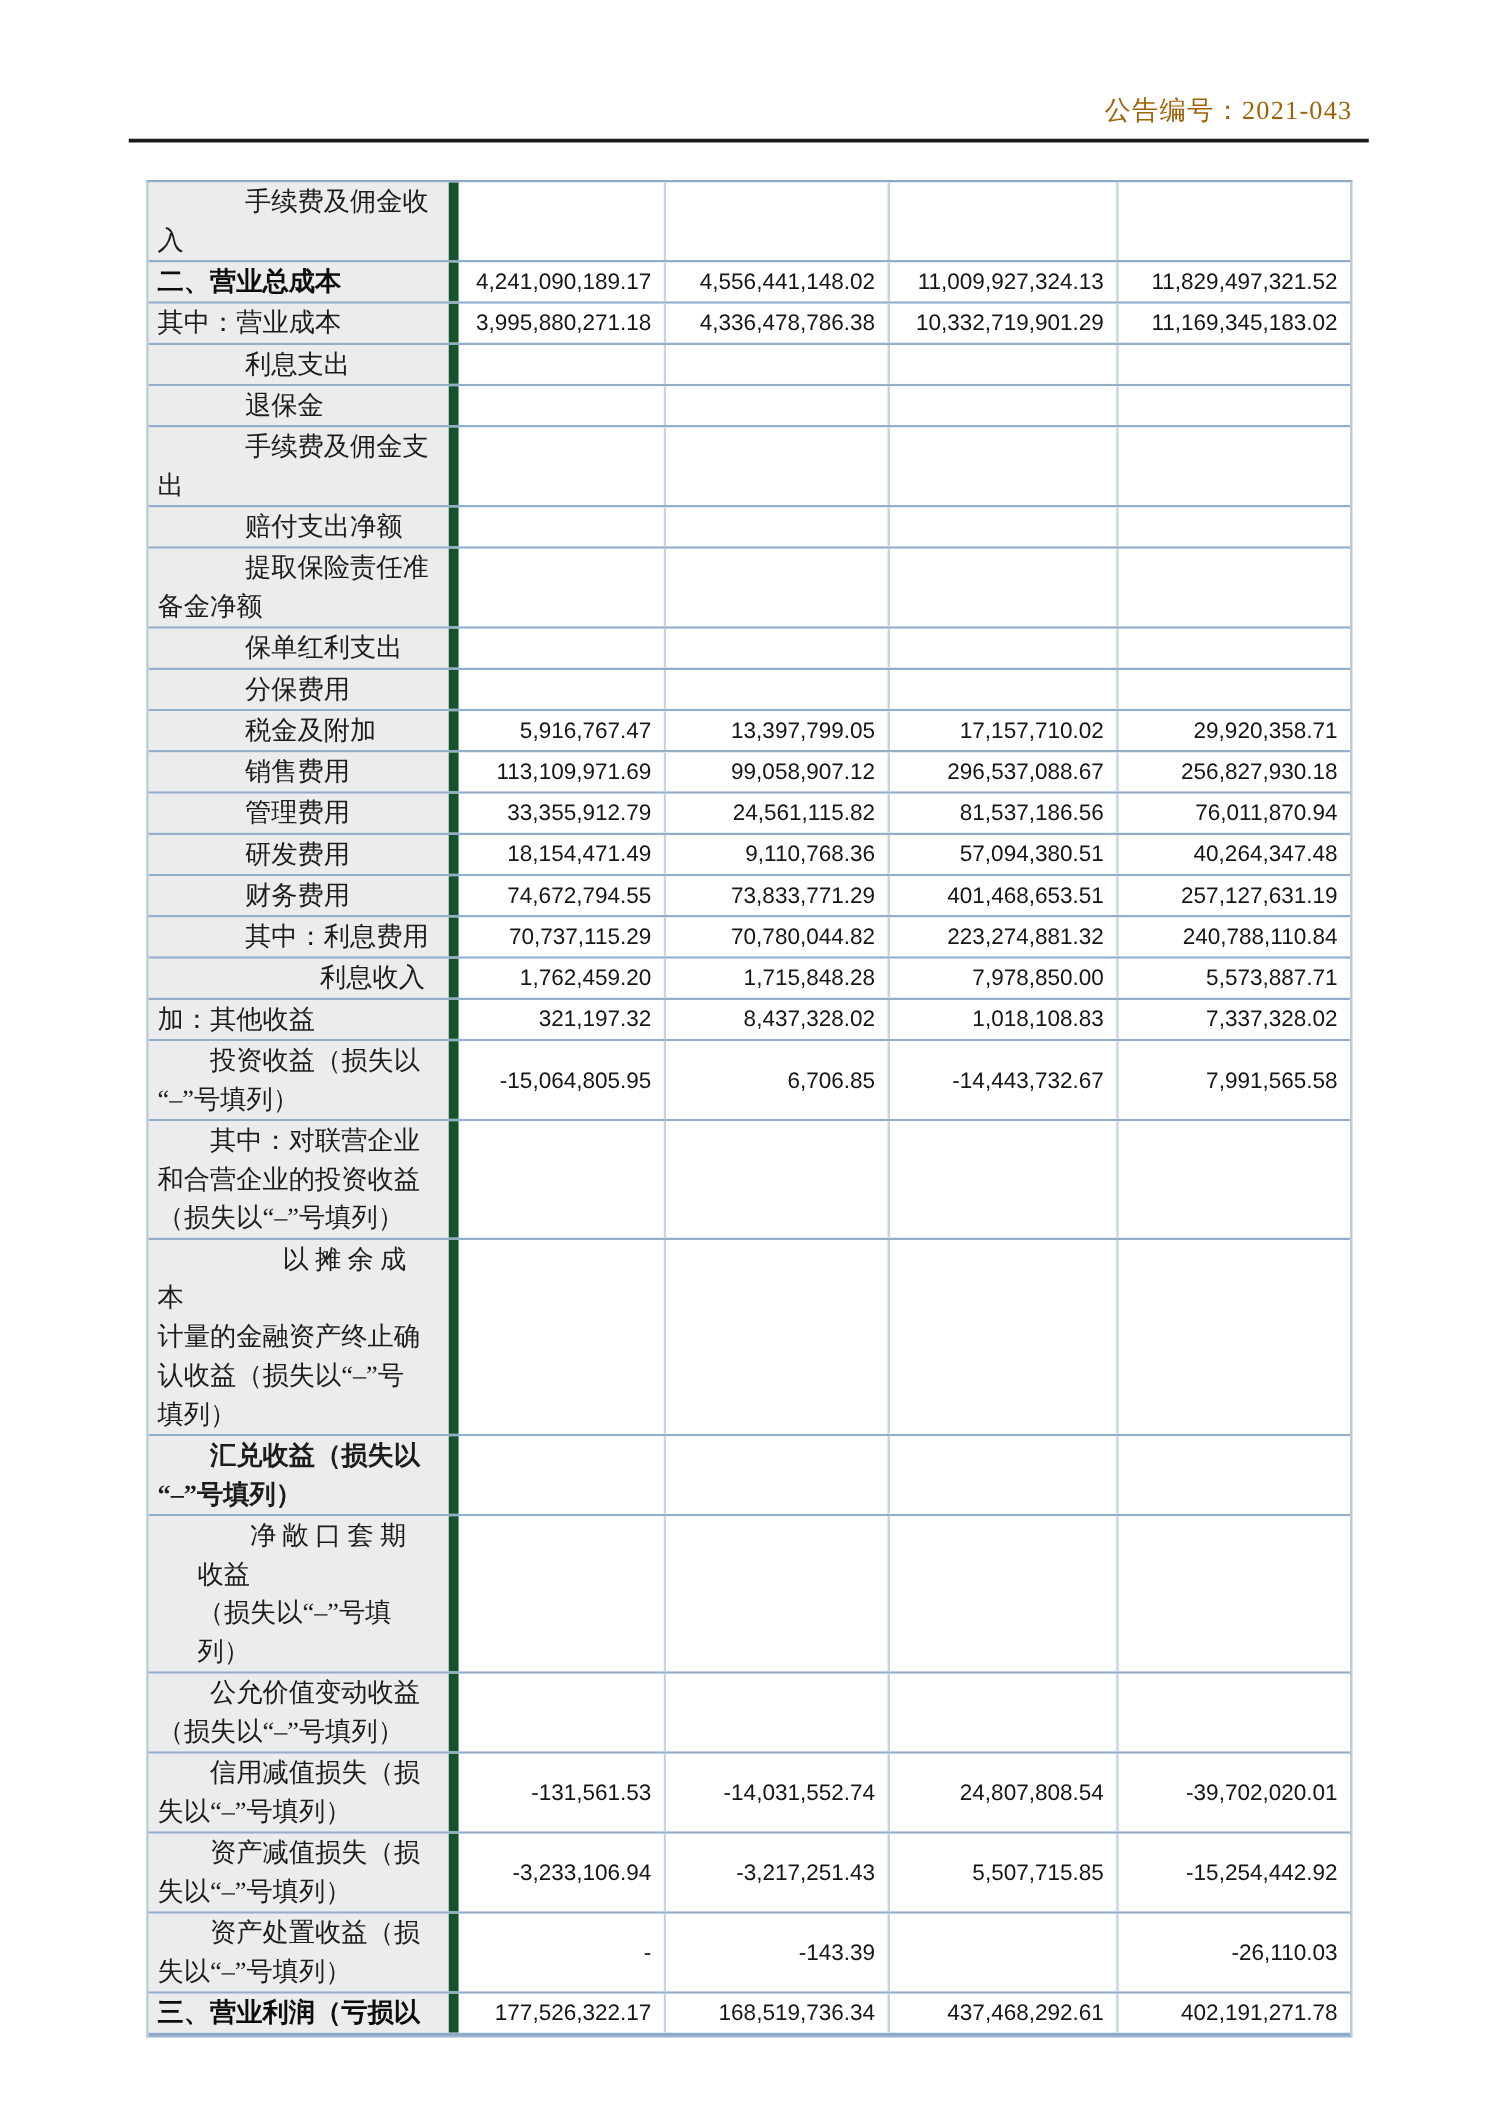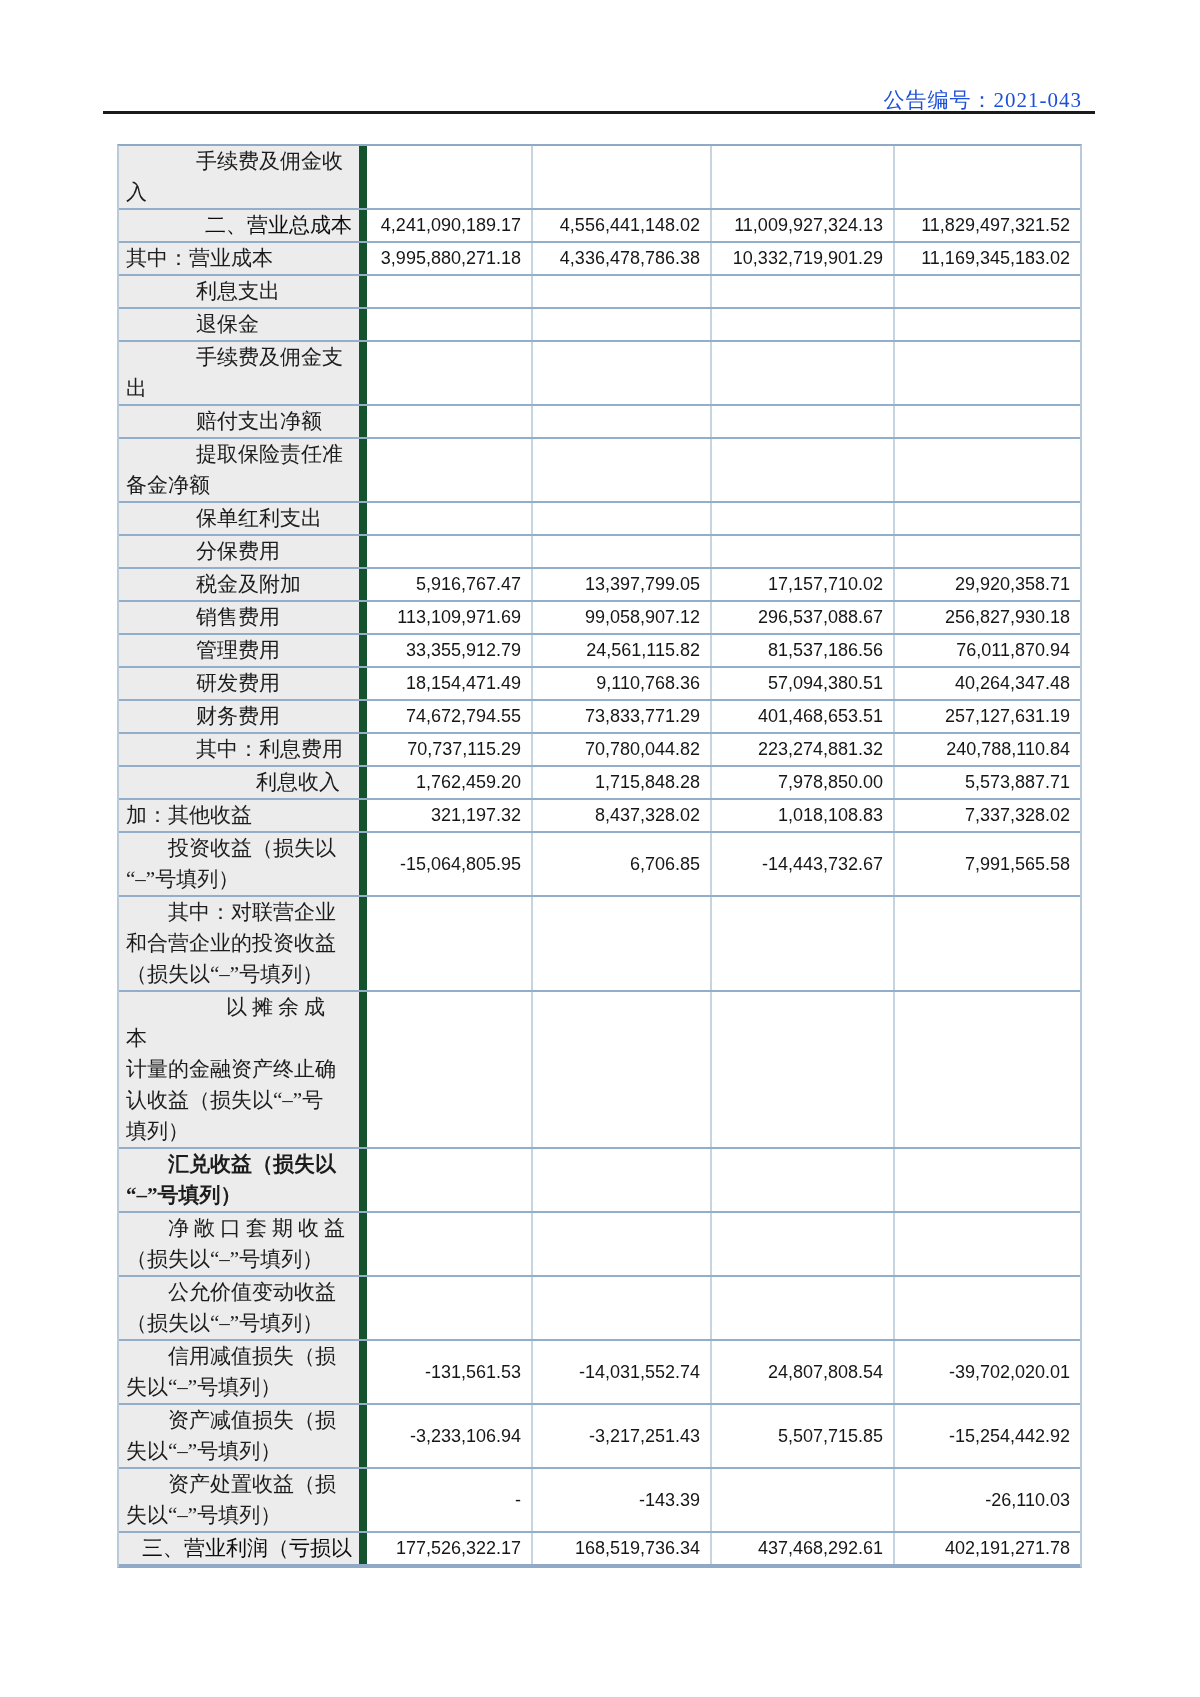--- a/index.html
+++ b/index.html
@@ -11,23 +11,22 @@
     overflow:hidden;
     font-family:"Liberation Serif","DejaVu Serif",serif;
     color:#1c1c1c;
   }
   .notice-number{
     position:absolute;
     top:74px;
     right:118px;
     font-size:21px;
     letter-spacing:1px;
-    color:#1d4ed8;
+    color:#a16207;
     white-space:nowrap;
-    margin-top:12px;
   }
   .header-rule{
     position:absolute;
     top:111px;
     left:103px;
     width:992px;
     height:3px;
     background:#1a1a1a;
   }
   .income-table{
@@ -70,21 +69,21 @@
     background:#ffffff;
     border-right:2px solid #c6d4e2;
     justify-content:flex-end;
     padding:0 10px 0 4px;
     font-family:"Liberation Sans","DejaVu Sans",sans-serif;
     font-size:18px;
     line-height:31px;
     color:#161616;
   }
   .cell.value:last-child{border-right:none;}
-  .t-row.bold .cell.label{font-weight:400;color:#0d0d0d;text-align:right;}
+  .t-row.bold .cell.label{font-weight:700;color:#0d0d0d;}
   .label-text.spread::first-line{letter-spacing:5px;}
 </style>
 </head>
 <body>
 
 <div class="page">
   <div class="notice-number">公告编号：2021-043</div>
   <div class="header-rule"></div>
   <div class="income-table" id="income-table">
       <div class="t-row">
@@ -290,21 +289,21 @@
           <div class="label-text" style="text-indent: 42px; font-weight: bold;">汇兑收益（损失以
 “–”号填列）</div>
         </div>
         <div class="cell value"></div>
         <div class="cell value"></div>
         <div class="cell value"></div>
         <div class="cell value"></div>
       </div>
       <div class="t-row">
         <div class="cell label">
-          <div class="label-text spread" style="text-indent: 42px;">净敞口套期收益
+          <div class="label-text spread" style="text-indent: 42px; margin-left: 32px;">净敞口套期收益
 （损失以“–”号填列）</div>
         </div>
         <div class="cell value"></div>
         <div class="cell value"></div>
         <div class="cell value"></div>
         <div class="cell value"></div>
       </div>
       <div class="t-row">
         <div class="cell label">
           <div class="label-text" style="text-indent: 42px;">公允价值变动收益

